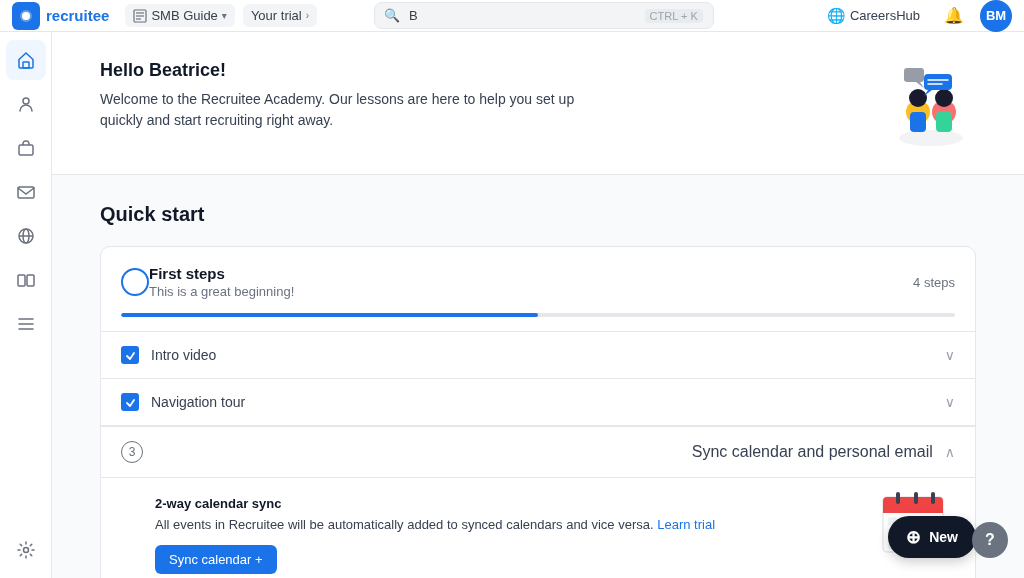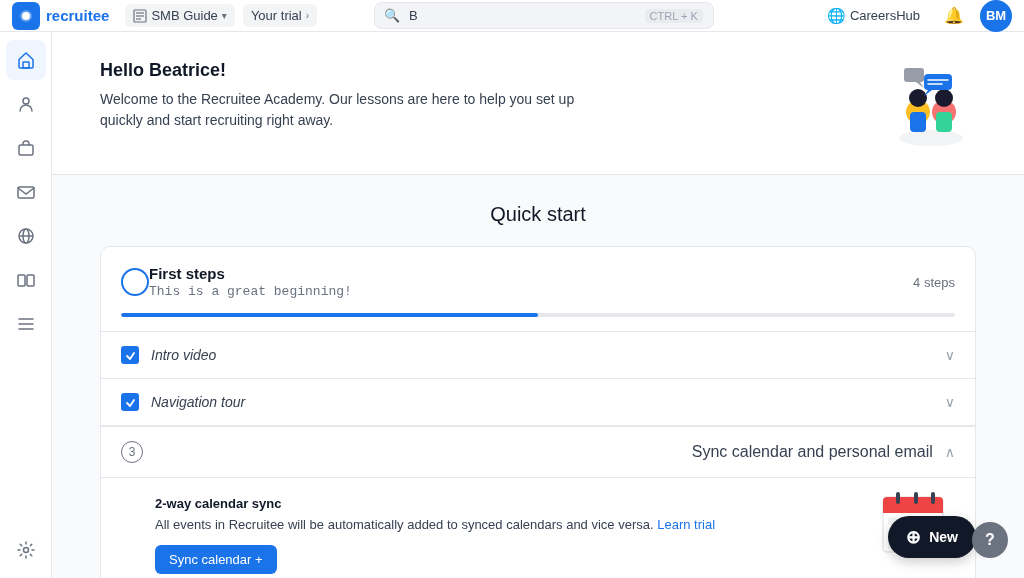--- a/index.html
+++ b/index.html
@@ -34,41 +34,41 @@
 
     
     .main { flex: 1; overflow-y: auto; background: #f9fafb; }
     .hero { background: #fff; padding: 28px 48px 24px 48px; display: flex; align-items: flex-start; justify-content: space-between; border-bottom: 1px solid #e5e7eb; }
     .hero-text h1 { font-size: 18px; font-weight: 700; color: #111827; margin-bottom: 8px; }
     .hero-text p { font-size: 14px; color: #374151; max-width: 520px; line-height: 1.5; }
     .hero-illustration { width: 90px; height: 90px; flex-shrink: 0; display: flex; align-items: center; justify-content: center; }
 
     
     .content { padding: 28px 48px; }
-    .section-title { font-size: 20px; font-weight: 400; color: #111827; margin-bottom: 20px; text-align: center; }
+    .section-title { font-size: 20px; font-weight: 700; color: #111827; margin-bottom: 20px; }
 
     
     .card-header { padding: 18px 20px 0 20px; display: flex; align-items: center; }
     .step-circle { width: 28px; height: 28px; border-radius: 50%; border: 2.5px solid #1a73e8; display: flex; align-items: center; justify-content: center; flex-shrink: 0; }
     .step-info { flex: 1; }
     .step-title { font-size: 15px; font-weight: 600; color: #111827; }
-    .step-subtitle { font-size: 13px; color: #6b7280; margin-top: 2px; font-family: Liberation Mono, monospace; }
+    .step-subtitle { font-size: 13px; color: #6b7280; margin-top: 2px; }
     .step-count { font-size: 13px; color: #6b7280; }
 
     
     .progress-bar-wrap { margin: 14px 20px 0 20px; height: 4px; background: #e5e7eb; border-radius: 2px; overflow: hidden; }
     .progress-bar-fill { height: 100%; background: #1a73e8; border-radius: 2px; width: 50%; }
 
     
     .checklist { border-top: 1px solid #e5e7eb; margin-top: 14px; }
     .checklist-item { display: flex; align-items: center; gap: 12px; padding: 14px 20px; border-bottom: 1px solid #e5e7eb; cursor: pointer; }
     .checklist-item:last-child { border-bottom: none; }
     .check-box { width: 18px; height: 18px; border-radius: 3px; background: #1a73e8; display: flex; align-items: center; justify-content: center; flex-shrink: 0; }
     .check-box svg { width: 11px; height: 11px; }
-    .checklist-label { flex: 1; font-size: 14px; color: #374151; font-style: italic; }
+    .checklist-label { flex: 1; font-size: 14px; color: #374151; }
     .chevron-right { color: #9ca3af; font-size: 14px; }
     .sync-header { display: flex; align-items: center; gap: 12px; padding: 14px 20px; cursor: pointer; }
     .sync-num { width: 22px; height: 22px; border-radius: 50%; border: 1.5px solid #6b7280; display: flex; align-items: center; justify-content: center; font-size: 12px; color: #6b7280; flex-shrink: 0; }
     .sync-title { flex: 1; font-size: 16px; color: #374151; font-weight: 500; text-align: right; }
     .sync-body { padding: 4px 20px 18px 54px; border-top: 1px solid #e5e7eb; }
     .sync-section-title { font-size: 13px; font-weight: 600; color: #111827; margin-bottom: 4px; margin-top: 14px; }
     .sync-desc { font-size: 13px; color: #374151; line-height: 1.5; }
     .sync-desc a { color: #1a73e8; text-decoration: none; }
     .sync-btn { display: inline-flex; align-items: center; gap: 6px; margin-top: 10px; background: #1a73e8; color: #fff; border: none; border-radius: 6px; padding: 7px 14px; font-size: 13px; font-weight: 500; cursor: pointer; }
 

